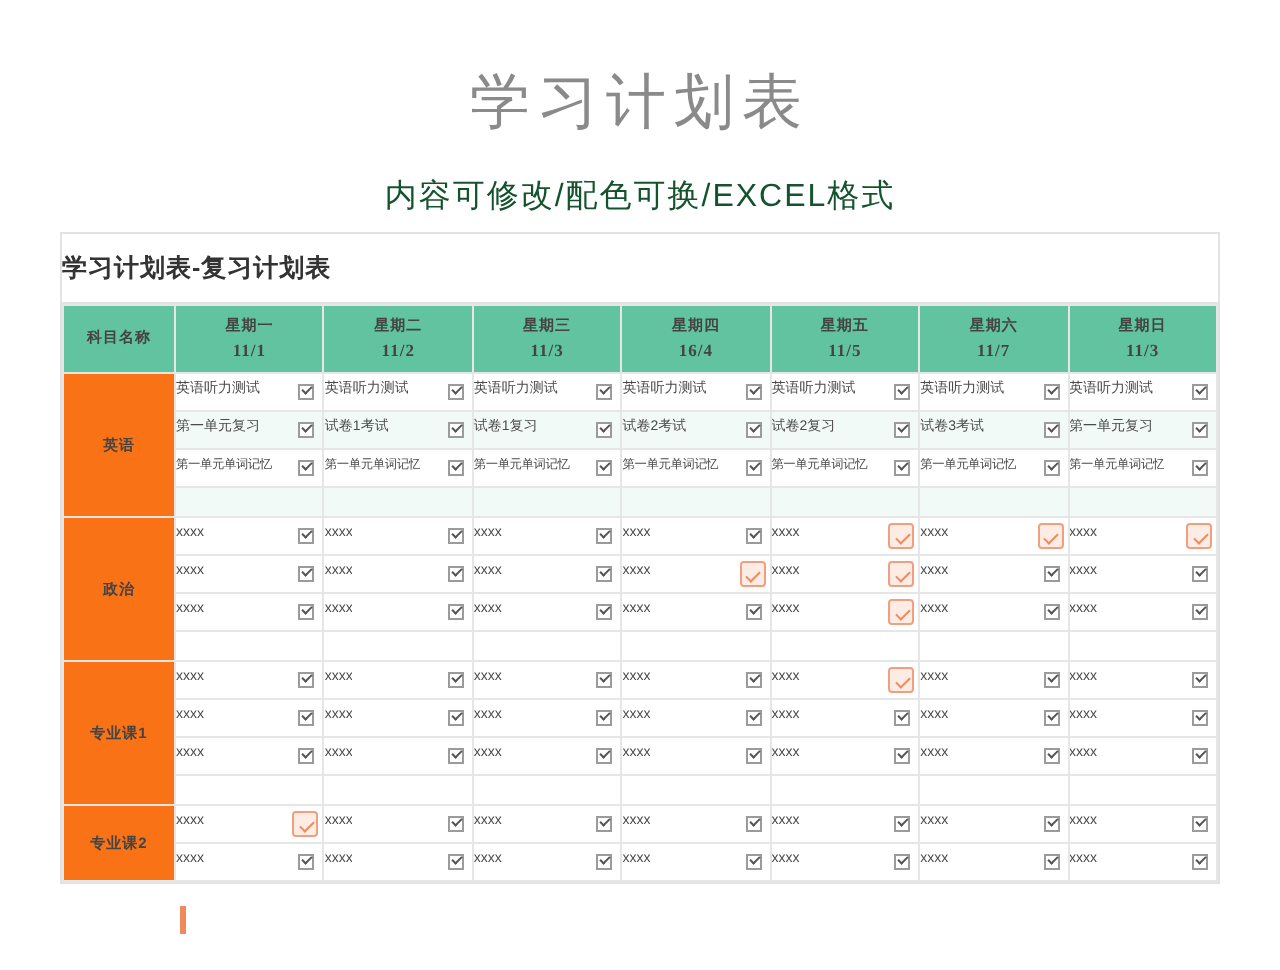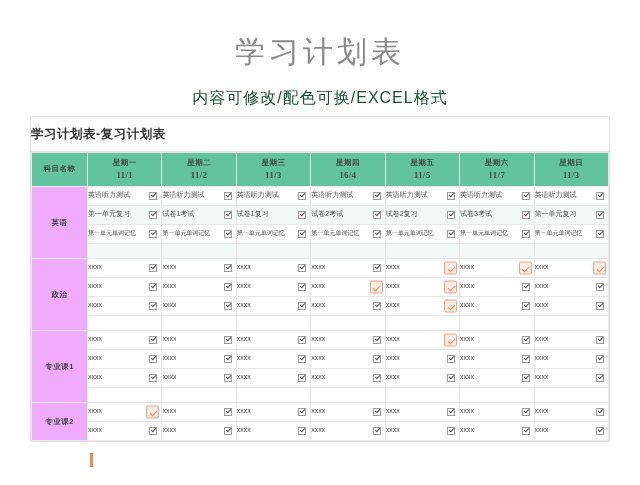--- a/index.html
+++ b/index.html
@@ -74,21 +74,21 @@
     line-height: 1.45;
     border: 1px solid #57b694;
     letter-spacing: 0.5px;
   }
   thead th .d1 { display: block; }
   thead th .d2 { display: block; font-weight: bold; font-size: 8.5px; font-family: Liberation Serif, serif; }
   .subj-col {
     width: 56px;
   }
   td.subject {
-    background: #f0abfc;
+    background: #f97316;
     text-align: center;
     font-weight: bold;
     font-size: 9px;
     color: #3a3a3a;
     letter-spacing: 0.5px;
   }
   td.cell {
     height: 16px;
     position: relative;
     padding: 0 4px 0 5px;

